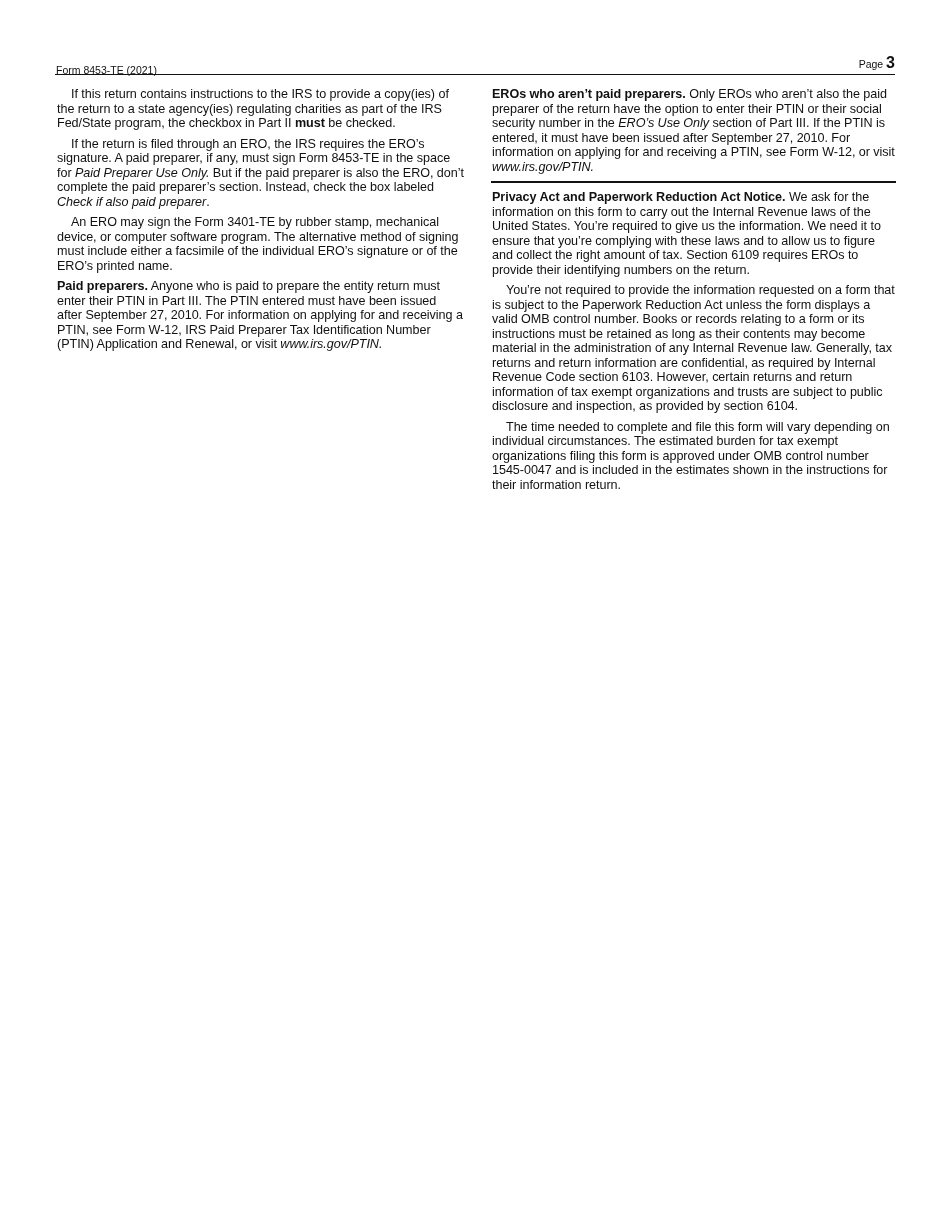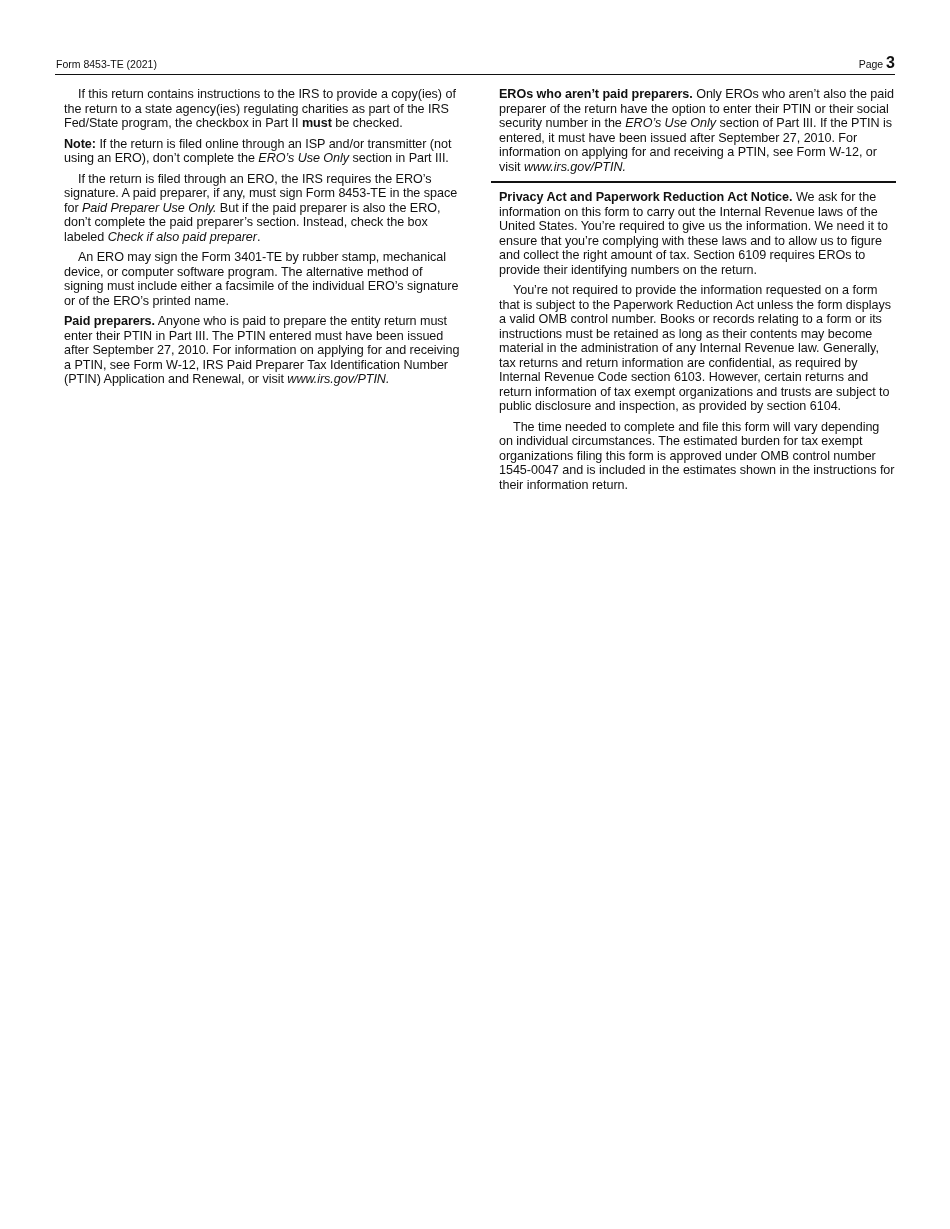--- a/index.html
+++ b/index.html
@@ -1,46 +1,45 @@
 <!DOCTYPE html>
 <html><head>
 <meta charset="utf-8">
 <style>
   html, body { margin:0; padding:0; background:#fff; }
   body { width:950px; height:1229px; position:relative; overflow:hidden;
          font-family:"Liberation Sans", sans-serif; color:#111; }
   .hdr { position:absolute; left:55px; top:56px; width:840px; height:18px; border-bottom:1.5px solid #111; }
-  .hdr-left { position:absolute; left:1px; top:2px; font-size:10.5px; }
+  .hdr-left { position:absolute; left:1px; top:8px; font-size:10.5px; }
   .hdr-right { position:absolute; right:0; top:-2px; font-size:10.5px;padding-left:32px; }
   .hdr-right b { font-size:16px; font-weight:bold; }
   .col { position:absolute; top:87px; font-size:12.6px; line-height:14.5px; letter-spacing:-0.05px; }
   .col-left { left:56px; width:408px; }
   .col-right { left:491px; width:405px; }
-  p { margin:0 0 6px 8px; }
+  p { margin:0 0 6px 1px; }
   p.ind { text-indent:14px; }
   h2 { font-size:14.5px; line-height:16.5px; margin:9px 0 6px 0; font-weight:bold; }
   .rule { border-top:2.5px solid #111; margin:7px 0 7px 0; }
   i { font-style:italic; }
 </style>
 </head>
 <body>
 
 <div class="hdr">
   <span class="hdr-left">Form 8453-TE (2021)</span>
   <span class="hdr-right">
     <span>Page</span>
     <b>3</b>
   </span>
 </div>
 
 <div class="col col-left">
   <p class="ind"><span>If this return contains instructions to the IRS to provide a copy(ies) of the return to a state agency(ies) regulating charities as part of the IRS Fed/State program, the checkbox in Part II </span><b>must</b><span> be checked.</span></p>
 
 
-  <p><b>Note:</b><span> If the return is filed online through an ISP and/or transmitter (not using an ERO), don’t complete the </span><i>ERO’s Use Only</i><span> section in Part III.</span></p>
 
   <p class="ind"><span>If the return is filed through an ERO, the IRS requires the ERO’s signature. A paid preparer, if any, must sign Form 8453-TE in the space for </span><i>Paid Preparer Use Only.</i><span> But if the paid preparer is also the ERO, don’t complete the paid preparer’s section. Instead, check the box labeled </span><i>Check if also paid preparer</i><span>.</span></p>
 
   <p class="ind">An ERO may sign the Form 3401-TE by rubber stamp, mechanical device, or computer software program. The alternative method of signing must include either a facsimile of the individual ERO’s signature or of the ERO’s printed name.</p>
 
 
   <p><b>Paid preparers.</b><span> Anyone who is paid to prepare the entity return must enter their PTIN in Part III. The PTIN entered must have been issued after September 27, 2010. For information on applying for and receiving a PTIN, see Form W-12, IRS Paid Preparer Tax Identification Number (PTIN) Application and Renewal, or visit </span><i>www.irs.gov/PTIN.</i></p>
 </div>
 
 <div class="col col-right">

